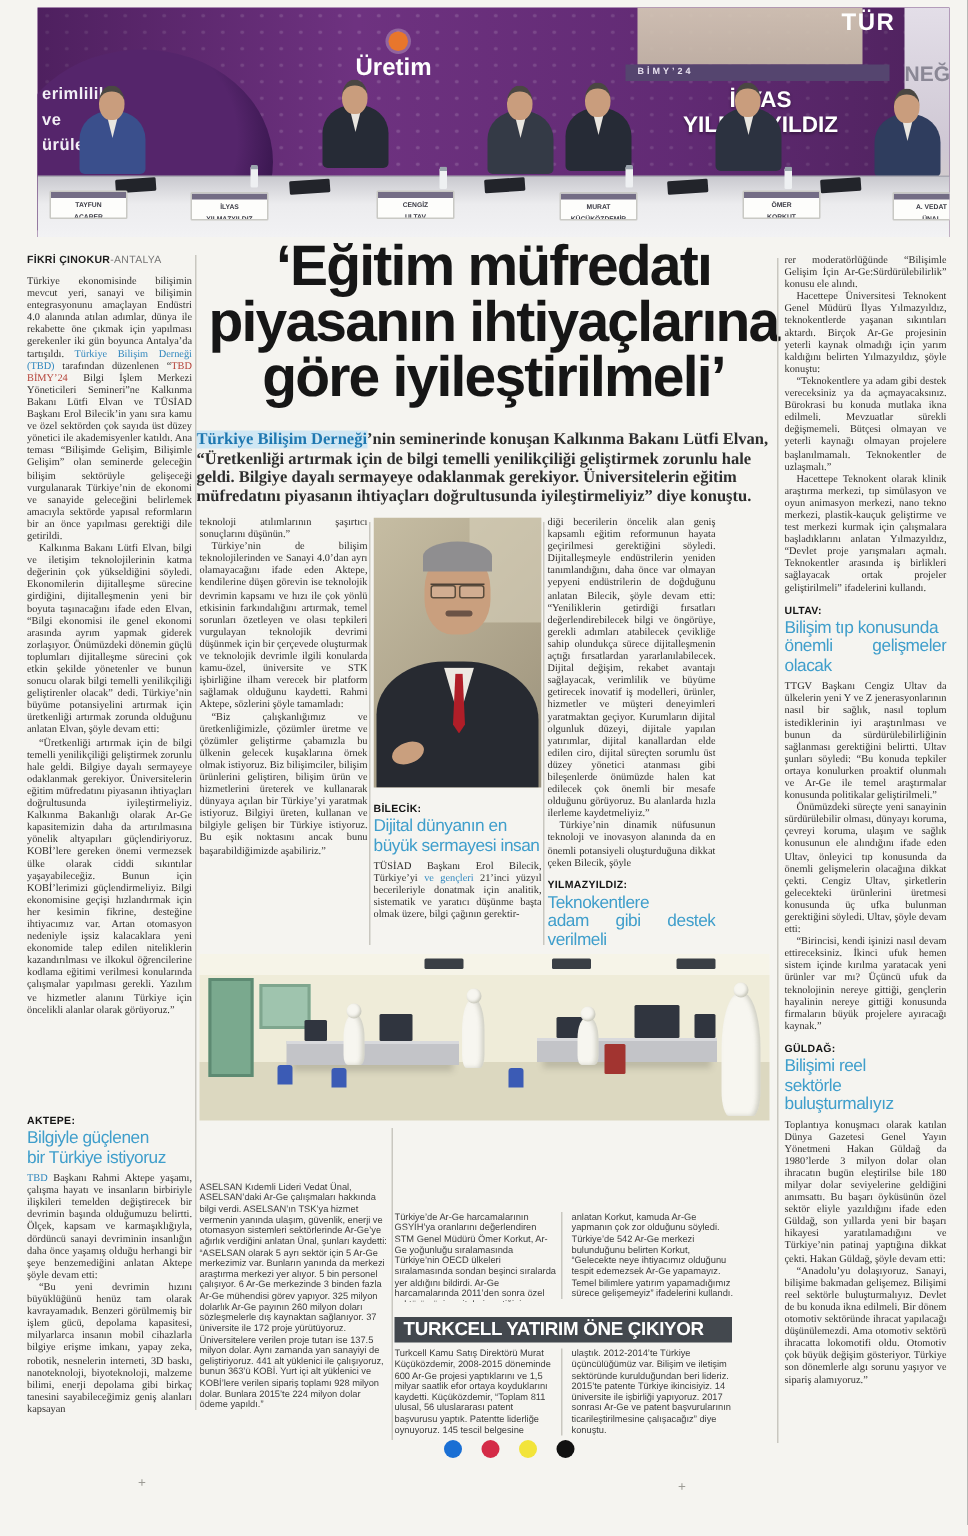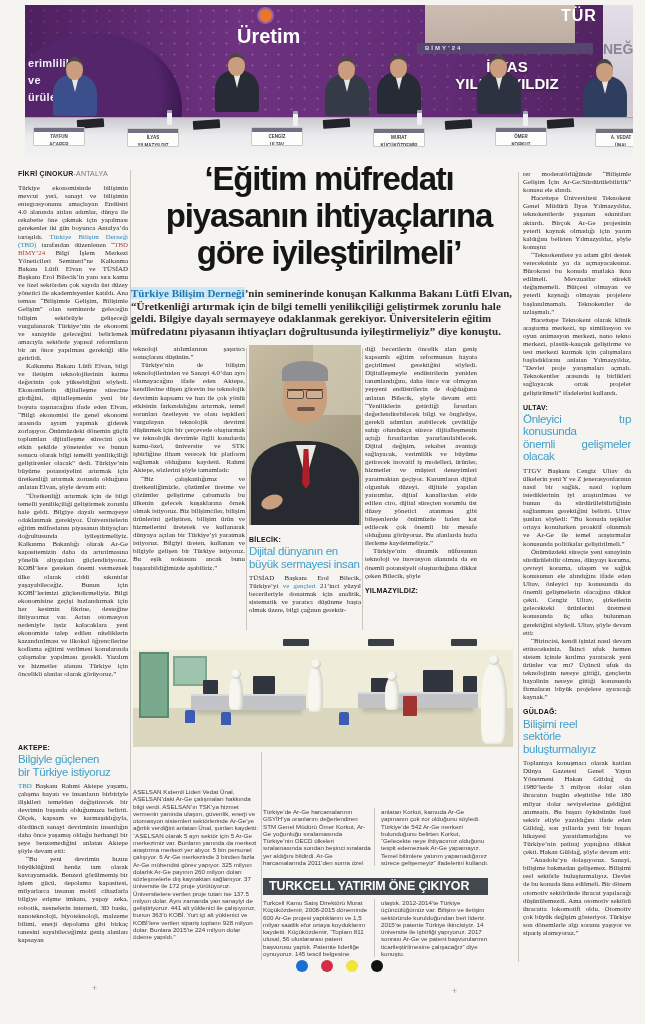--- a/index.html
+++ b/index.html
@@ -11,22 +11,22 @@
   .top-photo{position:absolute;left:25px;top:5px;width:608px;height:153px;overflow:hidden;
              background:#6e3280;}
   .tp-pattern{position:absolute;inset:0;
      background-image:radial-gradient(circle,rgba(255,255,255,.28) 1px,transparent 1.4px);
      background-size:13px 11px;opacity:.55;}
   .tp-shade{position:absolute;inset:0;background:linear-gradient(90deg,rgba(40,10,55,.45),rgba(0,0,0,0) 35%,rgba(60,20,80,.25) 70%,rgba(30,10,40,.4));}
   .tp-globe{position:absolute;left:-18px;top:28px;width:175px;height:150px;border-radius:50%;
      background:radial-gradient(circle at 45% 40%,#55256b 0 55%,#3a1750 75%,rgba(58,23,80,0) 76%);}
   .tp-leftlines{position:absolute;left:3px;top:50px;color:#f2eef5;font-family:"Liberation Sans",sans-serif;
      font-size:11px;font-weight:bold;line-height:17px;letter-spacing:.3px;}
-  .tp-logo{position:absolute;left:212px;top:20px;color:#fff;font-family:"Liberation Sans",sans-serif;
-     font-size:20px;font-weight:bold;}
+  .tp-logo{position:absolute;left:212px;top:32px;color:#fff;font-family:"Liberation Sans",sans-serif;
+     font-size:16px;font-weight:bold;}
   .tp-logo-dot{position:absolute;left:22px;top:-16px;width:13px;height:13px;border-radius:50%;
      background:#e8762c;box-shadow:0 0 0 2px rgba(255,255,255,.25);}
   .tp-screen{position:absolute;left:400px;top:0;width:150px;height:38px;
      background:linear-gradient(180deg,#d9cdb8,#c9bda9);opacity:.9;}
   .tp-strip{position:absolute;left:392px;top:38px;width:168px;height:11px;background:#55456f;
      color:#e8e2f0;font-family:"Liberation Sans",sans-serif;font-size:6px;font-weight:bold;
      line-height:11px;padding-left:8px;letter-spacing:2px;}
   .tp-screen-name{position:absolute;left:402px;top:53px;width:160px;text-align:center;color:#fff;
      font-family:"Liberation Sans",sans-serif;font-size:15px;font-weight:bold;line-height:17px;
      text-shadow:0 1px 2px rgba(0,0,0,.4);}
@@ -66,21 +66,21 @@
      letter-spacing:.2px;color:#1d1d1d;}
   .byline b{font-weight:bold;} .byline .loc{color:#777;font-weight:normal;}
   .col{position:absolute;text-align:justify;font-size:6.9px;line-height:8.1px;overflow:hidden;}
   .col p{margin:0;} .col p+p{text-indent:8px;}
   .col1{left:18px;top:184px;width:110px;height:556px;}
   .col2{left:133px;top:345px;width:112px;height:288px;}
   .col4{left:365px;top:345px;width:112px;height:288px;}
   .col5{left:523px;top:170px;width:108px;height:822px;}
 
   .headline{position:absolute;left:131px;top:160px;width:396px;margin:0;text-align:center;
-     font-family:"Liberation Sans",sans-serif;font-weight:bold;font-size:33px;line-height:37px;
+     font-family:"Liberation Sans",sans-serif;font-weight:bold;font-size:38px;line-height:37px;
      letter-spacing:-1.2px;color:#161616;}
   .subhead{position:absolute;left:131px;top:287px;width:396px;margin:0;text-align:left;
      font-weight:bold;font-size:11px;line-height:12.5px;color:#2f2f2f;}
 
   .seclabel{font-family:"Liberation Sans",sans-serif;font-weight:bold;font-size:7px;color:#141414;
      margin:7px 0 1px 0;letter-spacing:.2px;}
   .sectitle{font-family:"Liberation Sans",sans-serif;font-size:11.5px;line-height:12.5px;
      color:#3f9ecb;letter-spacing:-.3px;margin:0 0 4px 0;}
   .aktepe{position:absolute;left:18px;top:744px;width:110px;height:210px;overflow:hidden;
      text-align:justify;font-size:6.9px;line-height:8.1px;}
@@ -289,30 +289,32 @@
       <div class="sectitle pre">Dijital dünyanın en
 büyük sermayesi insan</div>
       <p>TÜSİAD Başkanı Erol Bilecik, Türkiye’yi <span style="color:#2f86bd">ve gençleri</span> 21’inci yüzyıl becerileriyle donatmak için analitik, sistematik ve yaratıcı düşünme başta olmak üzere, bilgi çağının gerektir-</p>
     </div>
   </div>
 
   <div class="col col4">
     <p>diği becerilerin öncelik alan geniş kapsamlı eğitim reformunun hayata geçirilmesi gerektiğini söyledi. Dijitalleşmeyle endüstrilerin yeniden tanımlandığını, daha önce var olmayan yepyeni endüstrilerin de doğduğunu anlatan Bilecik, şöyle devam etti: “Yeniliklerin getirdiği fırsatları değerlendirebilecek bilgi ve öngörüye, gerekli adımları atabilecek çevikliğe sahip olundukça sürece dijitalleşmenin açtığı fırsatlardan yararlanılabilecek. Dijital değişim, rekabet avantajı sağlayacak, verimlilik ve büyüme getirecek inovatif iş modelleri, ürünler, hizmetler ve müşteri deneyimleri yaratmaktan geçiyor. Kurumların dijital olgunluk düzeyi, dijitale yapılan yatırımlar, dijital kanallardan elde edilen ciro, dijital süreçten sorumlu üst düzey yönetici atanması gibi bileşenlerde önümüzde halen kat edilecek çok önemli bir mesafe olduğunu görüyoruz. Bu alanlarda hızla ilerleme kaydetmeliyiz.”</p>
     <p>Türkiye’nin dinamik nüfusunun teknoloji ve inovasyon alanında da en önemli potansiyeli oluşturduğuna dikkat çeken Bilecik, şöyle</p>
     <div class="seclabel">YILMAZYILDIZ:</div>
+    <div class="sectitle pre">Teknokentlere
+adam gibi destek verilmeli</div>
 
   </div>
 
   <div class="col col5">
     <p>rer moderatörlüğünde “Bilişimle Gelişim İçin Ar-Ge:Sürdürülebilirlik” konusu ele alındı.</p>
     <p>Hacettepe Üniversitesi Teknokent Genel Müdürü İlyas Yılmazyıldız, teknokentlerde yaşanan sıkıntıları aktardı. Birçok Ar-Ge projesinin yeterli kaynak olmadığı için yarım kaldığını belirten Yılmazyıldız, şöyle konuştu:</p>
     <p>“Teknokentlere ya adam gibi destek vereceksiniz ya da açmayacaksınız. Bürokrasi bu konuda mutlaka ikna edilmeli. Mevzuatlar sürekli değişmemeli. Bütçesi olmayan ve yeterli kaynağı olmayan projelere başlanılmamalı. Teknokentler de uzlaşmalı.”</p>
     <p>Hacettepe Teknokent olarak klinik araştırma merkezi, tıp simülasyon ve oyun animasyon merkezi, nano tekno merkezi, plastik-kauçuk geliştirme ve test merkezi kurmak için çalışmalara başladıklarını anlatan Yılmazyıldız, “Devlet proje yarışmaları açmalı. Teknokentler arasında iş birlikleri sağlayacak ortak projeler geliştirilmeli” ifadelerini kullandı.</p>
     <div class="seclabel">ULTAV:</div>
-    <div class="sectitle pre">Önleyici tıp konusunda
+    <div class="sectitle pre">Bilişim tıp konusunda
 önemli gelişmeler olacak</div>
     <p>TTGV Başkanı Cengiz Ultav da ülkelerin yeni Y ve Z jenerasyonlarının nasıl bir sağlık, nasıl toplum istediklerinin iyi araştırılması ve bunun da sürdürülebilirliğinin sağlanması gerektiğini belirtti. Ultav şunları söyledi: “Bu konuda tepkiler ortaya konulurken proaktif olunmalı ve Ar-Ge ile temel araştırmalar konusunda politikalar geliştirilmeli.”</p>
     <p>Önümüzdeki süreçte yeni sanayinin sürdürülebilir olması, dünyayı koruma, çevreyi koruma, ulaşım ve sağlık konusunun ele alındığını ifade eden Ultav, önleyici tıp konusunda da önemli gelişmelerin olacağına dikkat çekti. Cengiz Ultav, şirketlerin gelecekteki ürünlerini üretmesi konusunda üç ufka bulunman gerektiğini söyledi. Ultav, şöyle devam etti:</p>
     <p>“Birincisi, kendi işinizi nasıl devam ettireceksiniz. İkinci ufuk hemen sistem içinde kırılma yaratacak yeni ürünler var mı? Üçüncü ufuk da teknolojinin nereye gittiği, gençlerin hayalinin nereye gittiği konusunda firmaların büyük projelere ayıracağı kaynak.”</p>
     <div class="seclabel">GÜLDAĞ:</div>
     <div class="sectitle pre">Bilişimi reel
 sektörle buluşturmalıyız</div>
     <p>Toplantıya konuşmacı olarak katılan Dünya Gazetesi Genel Yayın Yönetmeni Hakan Güldağ da 1980’lerde 3 milyon dolar olan ihracatın bugün eleştirilse bile 180 milyar dolar seviyelerine geldiğini anımsattı. Bu başarı öyküsünün özel sektör eliyle yazıldığını ifade eden Güldağ, son yıllarda yeni bir başarı hikayesi yaratılamadığını ve Türkiye’nin patinaj yaptığına dikkat çekti. Hakan Güldağ, şöyle devam etti:</p>
     <p>“Anadolu’yu dolaşıyoruz. Sanayi, bilişime bakmadan gelişemez. Bilişimi reel sektörle buluşturmalıyız. Devlet de bu konuda ikna edilmeli. Bir dönem otomotiv sektöründe ihracat yapılacağı düşünülemezdi. Ama otomotiv sektörü ihracatta lokomotifi oldu. Otomotiv çok büyük değişim gösteriyor. Türkiye son dönemlerle algı sorunu yaşıyor ve sipariş alamıyoruz.”</p>
   </div>

